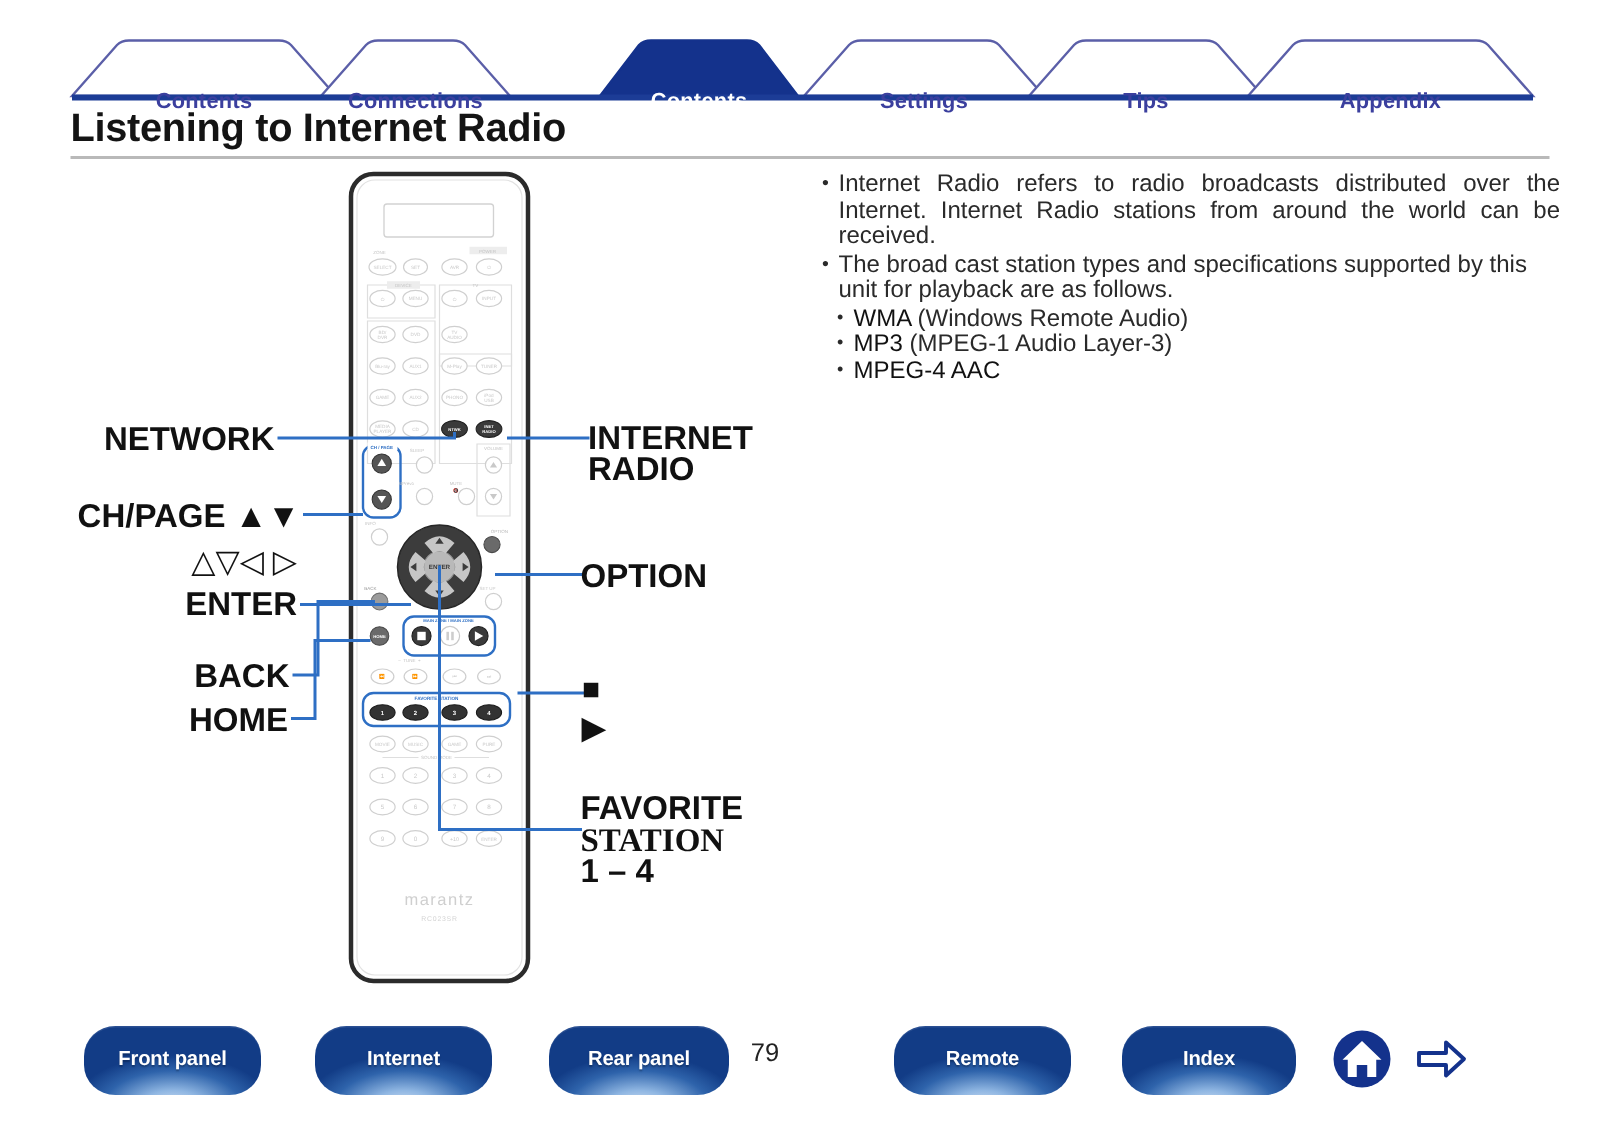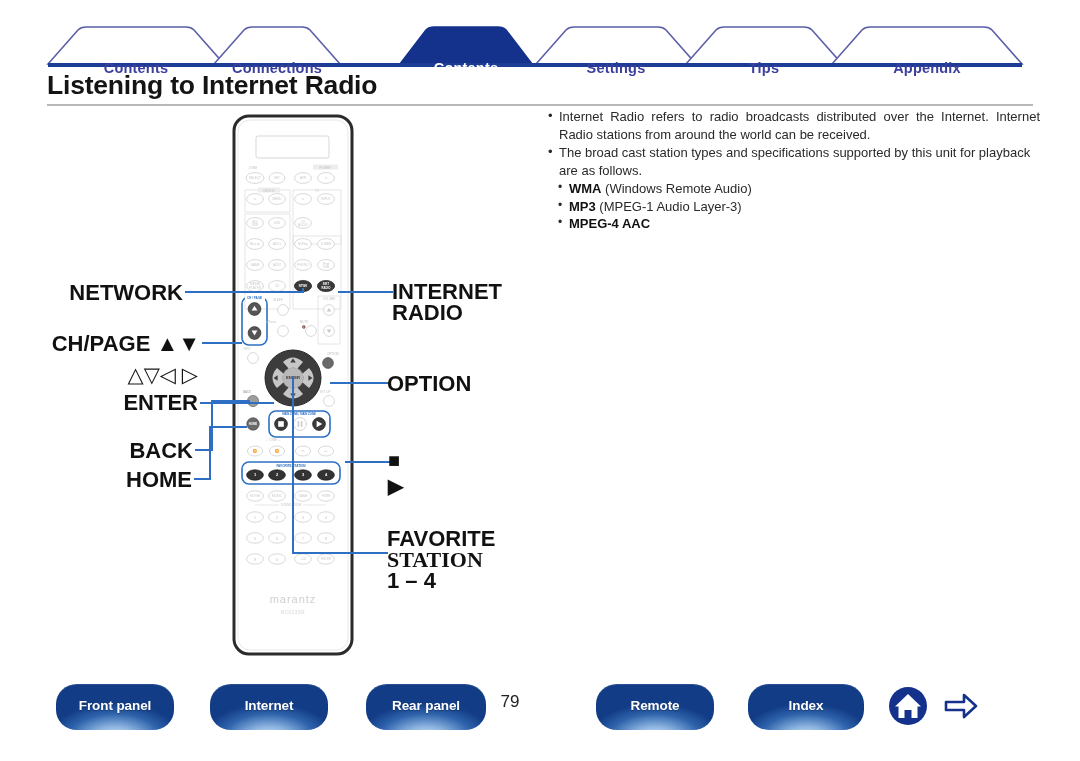--- a/index.html
+++ b/index.html
@@ -36,33 +36,33 @@
     letter-spacing:-.2px;
     color:#141414;
   }
   #title-rule{
     position:absolute;left:47px;top:104px;width:986px;height:2px;
     background:#b9b9b9;
   }
 
   
   #notes{
-    position:absolute;left:548px;top:108px;width:492px;
-    font-size:13px;line-height:17.5px;color:#2a2a2a;
+    position:absolute;left:548px;top:114px;width:492px;
+    font-size:16px;line-height:17.5px;color:#2a2a2a;
   }
   .note-li{position:relative;padding-left:11px;margin-bottom:1px;}
   .note-li:before{
     content:"\2022";position:absolute;left:0;top:-1px;font-size:13px;color:#2a2a2a;
   }
   .note-li.justify{text-align:justify;}
   .sub-li{position:relative;padding-left:11px;margin-left:10px;}
   .sub-li:before{
     content:"\2022";position:absolute;left:0;top:-1px;font-size:12px;color:#2a2a2a;
   }
-  .b{font-weight:bold;color:#111;}
+  .b{font-weight:normal;color:#111;}
 
   
   #remote-wrap{position:absolute;left:225px;top:110px;width:145px;height:550px;}
   #remote-wrap svg{display:block;}
 
   
   .callout{
     position:absolute;
     font-weight:bold;
     color:#111;

